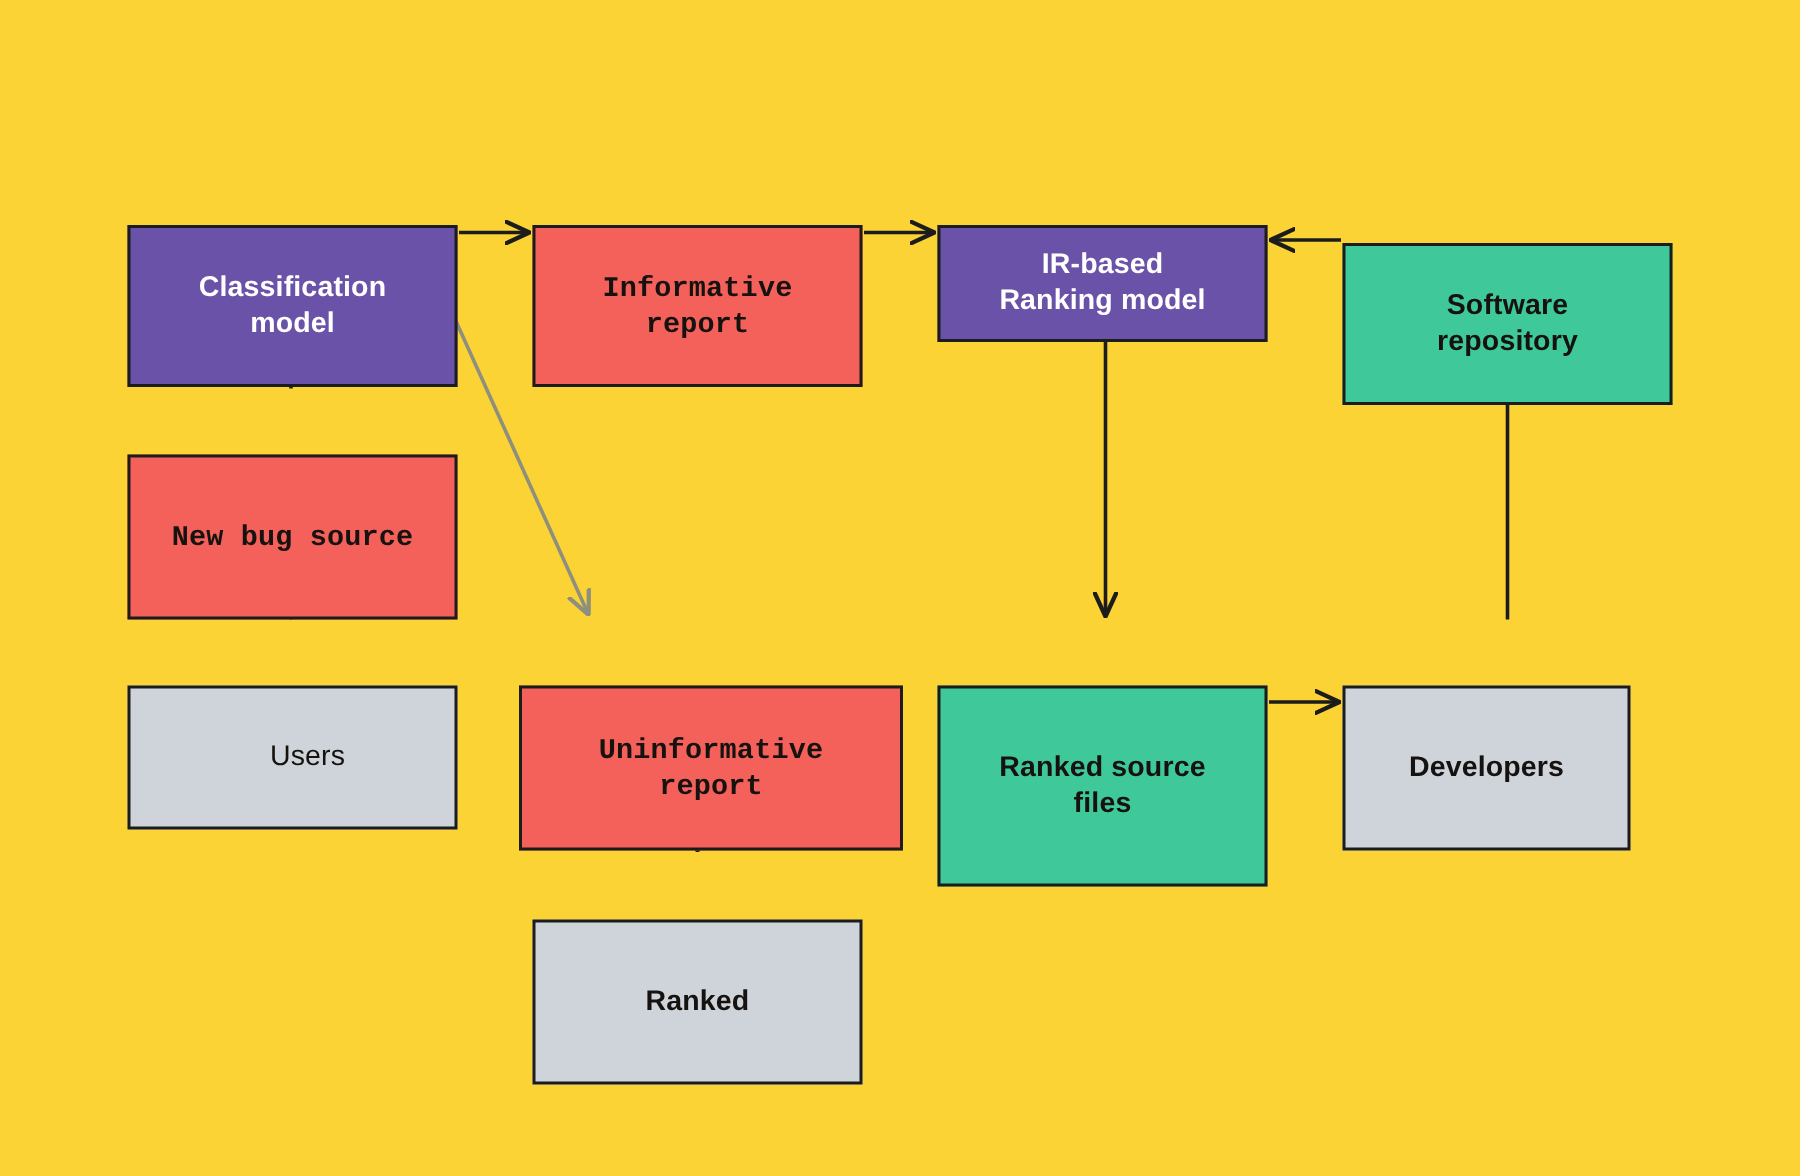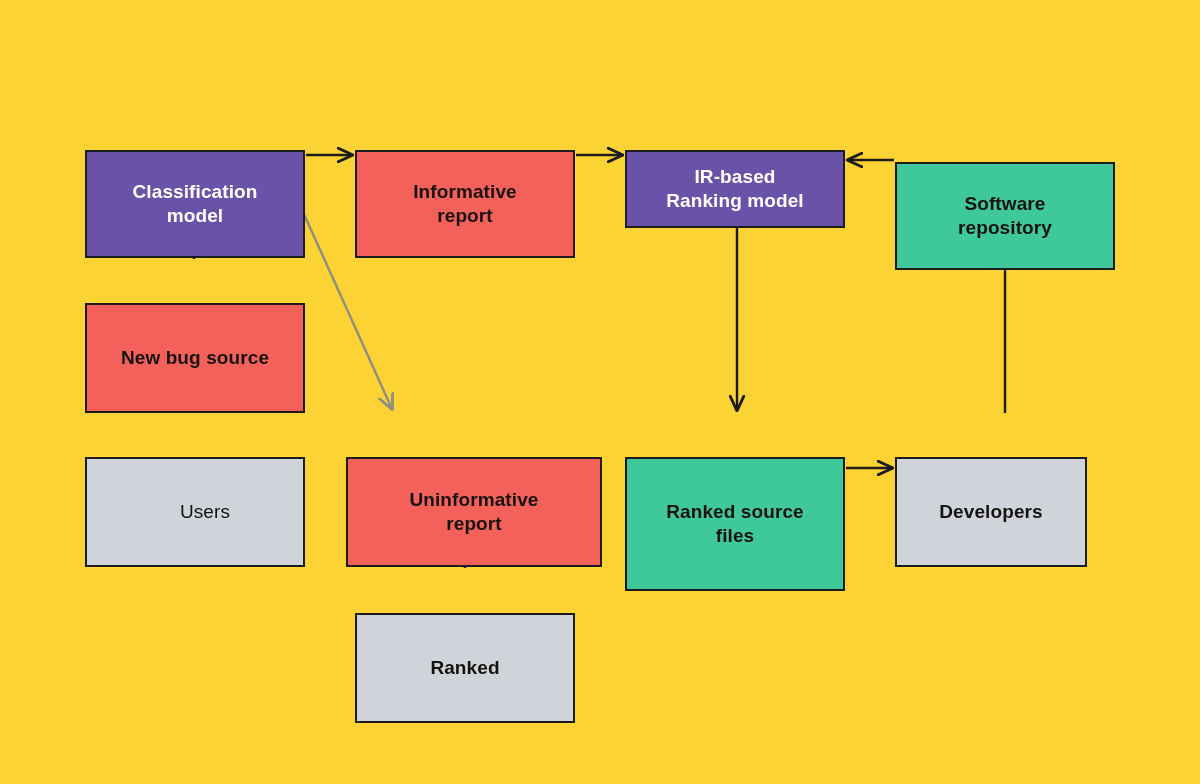--- a/index.html
+++ b/index.html
@@ -32,21 +32,21 @@
     letter-spacing: 0.1px;
     z-index: 3;
     margin-top: 44px;
   }
   .node .label {
     display: block;
     white-space: pre-line;
     padding: 0 8px;
   }
   .n-purple { background: #6A52A8; color: #FFFFFF; font-weight: 700; }
-  .n-red    { background: #F4615A; color: #16120f; font-weight: 700; }
+  .n-red    { background: #F4615A; color: #16120f; font-weight: 700; font-family: Liberation Mono, monospace; }
   .n-green  { background: #3FC99B; color: #16120f; font-weight: 700; }
   .n-gray   { background: #CED4DA; color: #16120f; font-weight: 700; }
   .w-regular { font-weight: 400; }
 
   #edges {
     position: absolute;
     left: 0;
     top: 0;
     width: 1200px;
     height: 784px;
@@ -118,21 +118,21 @@
 
   <div class="node n-green" style="left:895px; top:118px; width:220px; height:108px;">
     <span class="label">Software
 repository</span>
   </div>
 
   <div class="node n-red" style="left:85px; top:259px; width:220px; height:110px;">
     <span class="label">New bug source</span>
   </div>
 
-  <div class="node n-gray" style="left:85px; top:413px; width:220px; height:110px;padding-left:20px;">
+  <div class="node n-gray" style="left:85px; top:413px; width:220px; height:96px;padding-left:20px;">
     <span class="label w-regular">Users</span>
   </div>
 
   <div class="node n-red" style="left:346px; top:413px; width:256px; height:110px;">
     <span class="label">Uninformative
 report</span>
   </div>
 
   <div class="node n-green" style="left:625px; top:413px; width:220px; height:134px;">
     <span class="label">Ranked source

